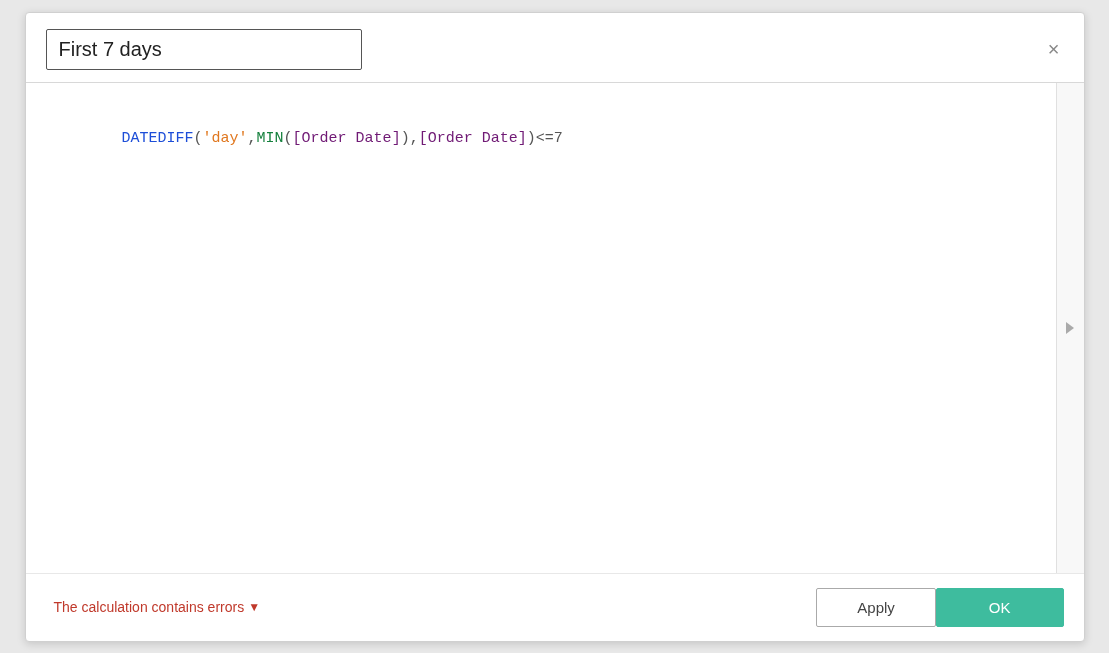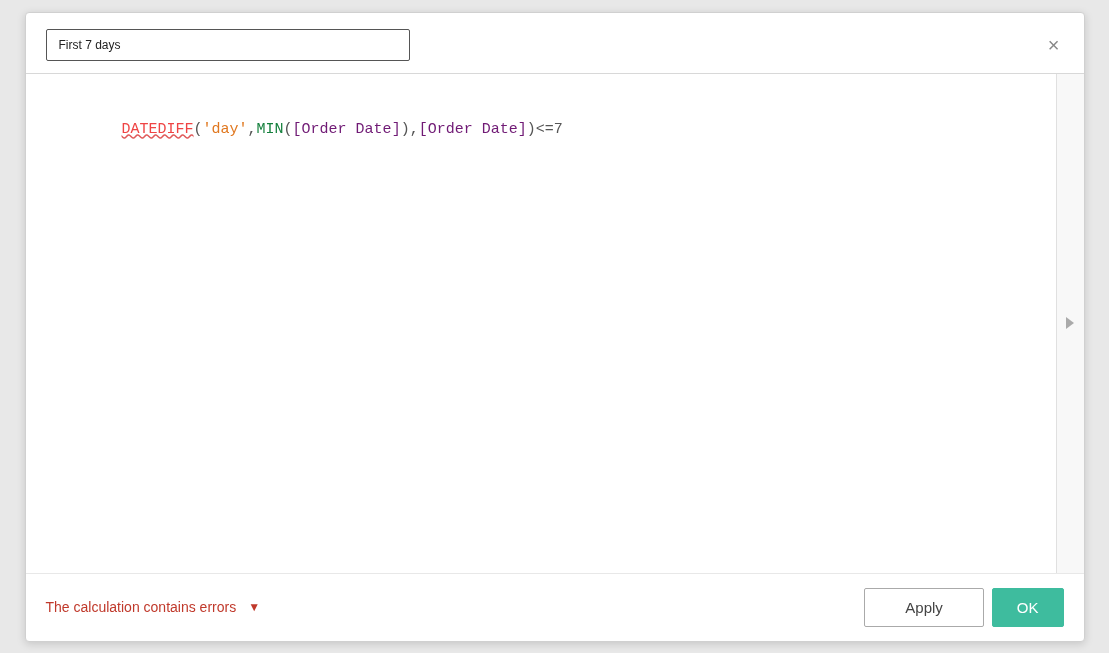--- a/index.html
+++ b/index.html
@@ -34,23 +34,23 @@
       display: flex;
       align-items: center;
       padding: 16px 20px 12px 20px;
       flex-shrink: 0;
     }
 
     .title-input {
       border: 1.5px solid #555;
       border-radius: 2px;
       padding: 8px 12px;
-      font-size: 12px;
+      font-size: 20px;
       color: #222;
-      width: 364px;
+      width: 316px;
       outline: none;
       font-family: Arial, sans-serif;
     }
 
     .close-btn {
       margin-left: auto;
       background: none;
       border: none;
       cursor: pointer;
       font-size: 20px;
@@ -80,22 +80,21 @@
     }
 
     .formula-text {
       font-family: 'Courier New', Courier, monospace;
       font-size: 15px;
       line-height: 1.6;
       white-space: pre;
     }
 
     .fn-datediff {
-      color: #ef4444;
-      text-decoration: underline;
+      color: #1d4ed8;
       text-decoration-color: #e05a5a;
       text-decoration-style: wavy;
     }
 
     .fn-string {
       color: #e07820;
       font-family: Liberation Mono, monospace;
     }
 
     .fn-min {
@@ -144,51 +143,52 @@
       padding: 14px 20px;
       flex-shrink: 0;
       border-top: 1px solid #e8e8e8;
     }
 
     .error-message {
       color: #c0392b;
       font-size: 14px;
       display: flex;
       align-items: center;
-      gap: 12px;
-      cursor: pointer;
+      gap: 4px;
+      cursor: pointer;
+      margin-left: 8px;
     }
 
     .error-message .dropdown-arrow {
       color: #c0392b;
       font-size: 12px;
     }
 
     .footer-buttons {
       display: flex;
-      gap: 8px;
+      gap: 0;
       align-items: flex-end;
     }
 
     .apply-btn {
       background: #ffffff;
       border: 1px solid #aaa;
       border-radius: 2px;
       padding: 10px 40px;
       font-size: 15px;
       color: #444;
       cursor: pointer;
       font-family: Arial, sans-serif;
     }
 
     .ok-btn {
       background: #3ebc9e;
       border: 1px solid #3ebc9e;
       border-radius: 2px;
-      padding: 10px 24px;
+      padding: 10px 52px;
       font-size: 15px;
       color: #ffffff;
       cursor: pointer;
       font-family: Arial, sans-serif;
       font-weight: 500;
     }
   </style>
 </head>
 <body>
 

